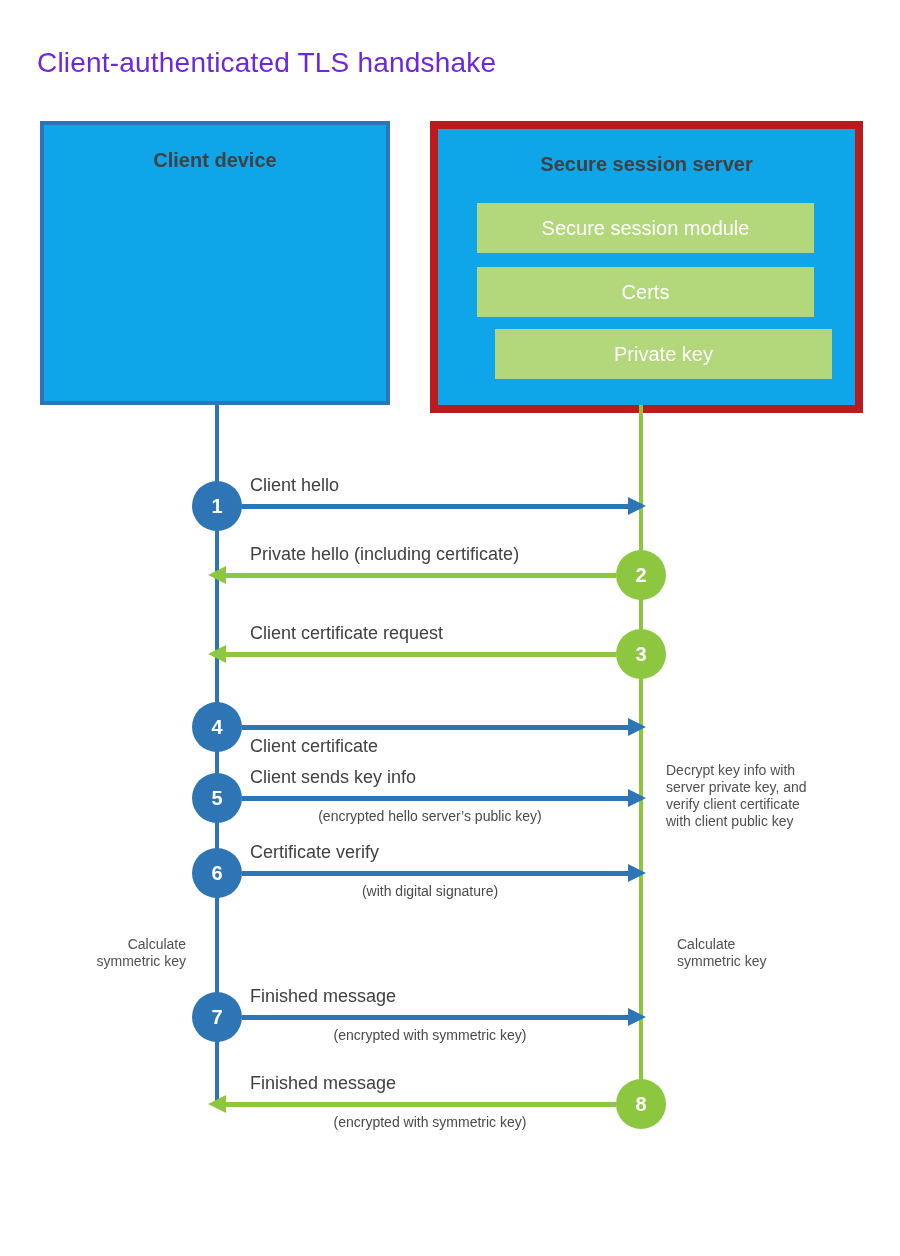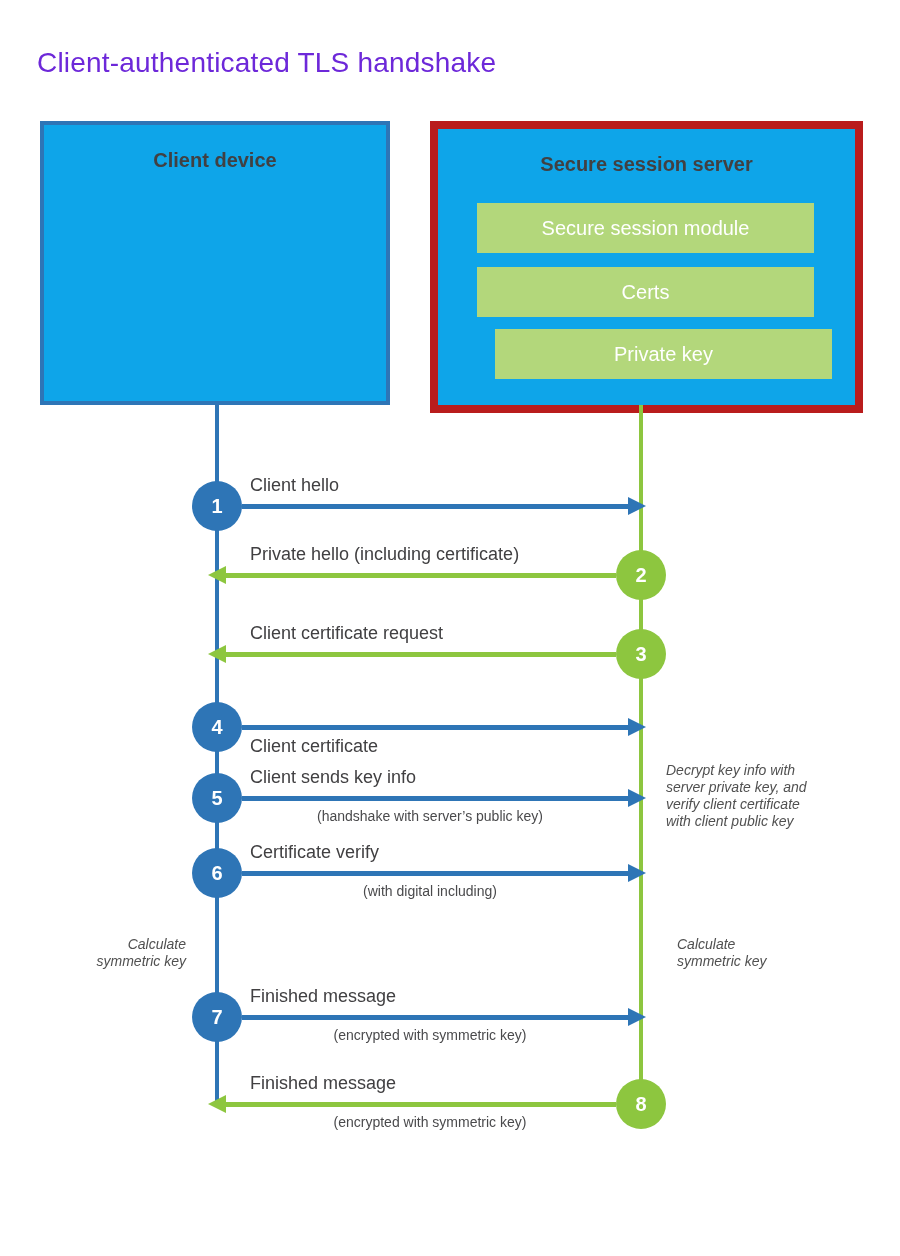--- a/index.html
+++ b/index.html
@@ -46,21 +46,21 @@
   .msg-label{
     position:absolute;left:250px;width:360px;height:26px;line-height:26px;
     text-align:left;font-size:18px;color:#414042;
   }
   .msg-sublabel{
     position:absolute;left:250px;width:360px;text-align:center;
     font-size:14px;color:#4a4a4c;
   }
   
   .note{
-    position:absolute;font-size:14px;line-height:17px;color:#505050;white-space:pre-line;font-style:italic;
+    position:absolute;font-size:14px;line-height:17px;color:#505050;white-space:pre-line;
   }
   .note-decrypt{left:666px;top:762px;width:180px;text-align:left;}
   .note-calc-left{left:60px;top:936px;width:126px;text-align:right;}
   .note-calc-right{left:677px;top:936px;width:130px;text-align:left;}
 </style>
 </head>
 <body>
 
 <div class="canvas">
 
@@ -94,26 +94,26 @@
       <div class="step-circle" style="left: 616px; top: 629px; background: rgb(141, 198, 63);">3</div>
       <div class="msg-label" style="top: 620px;">Client certificate request</div>
       <div class="arrow-line" style="left: 242px; width: 388px; top: 725px; background: rgb(46, 117, 182);"></div>
       <div class="arrow-head" style="left: 628px; top: 718px; border-left: 18px solid rgb(46, 117, 182);"></div>
       <div class="step-circle" style="left: 192px; top: 702px; background: rgb(46, 117, 182);">4</div>
       <div class="msg-label" style="top: 693px; margin-top: 40px;">Client certificate</div>
       <div class="arrow-line" style="left: 242px; width: 388px; top: 796px; background: rgb(46, 117, 182);"></div>
       <div class="arrow-head" style="left: 628px; top: 789px; border-left: 18px solid rgb(46, 117, 182);"></div>
       <div class="step-circle" style="left: 192px; top: 773px; background: rgb(46, 117, 182);">5</div>
       <div class="msg-label" style="top: 764px;">Client sends key info</div>
-      <div class="msg-sublabel" style="top: 808px;">(handshake with server’s public key)</div>
+      <div class="msg-sublabel" style="top: 808px;">(encrypted hello server’s public key)</div>
       <div class="arrow-line" style="left: 242px; width: 388px; top: 871px; background: rgb(46, 117, 182);"></div>
       <div class="arrow-head" style="left: 628px; top: 864px; border-left: 18px solid rgb(46, 117, 182);"></div>
       <div class="step-circle" style="left: 192px; top: 848px; background: rgb(46, 117, 182);">6</div>
       <div class="msg-label" style="top: 839px;">Certificate verify</div>
-      <div class="msg-sublabel" style="top: 883px;">(with digital including)</div>
+      <div class="msg-sublabel" style="top: 883px;">(with digital signature)</div>
       <div class="arrow-line" style="left: 242px; width: 388px; top: 1015px; background: rgb(46, 117, 182);"></div>
       <div class="arrow-head" style="left: 628px; top: 1008px; border-left: 18px solid rgb(46, 117, 182);"></div>
       <div class="step-circle" style="left: 192px; top: 992px; background: rgb(46, 117, 182);">7</div>
       <div class="msg-label" style="top: 983px;">Finished message</div>
       <div class="msg-sublabel" style="top: 1027px;">(encrypted with symmetric key)</div>
       <div class="arrow-line" style="left: 226px; width: 390px; top: 1102px; background: rgb(141, 198, 63);"></div>
       <div class="arrow-head" style="left: 208px; top: 1095px; border-right: 18px solid rgb(141, 198, 63);"></div>
       <div class="step-circle" style="left: 616px; top: 1079px; background: rgb(141, 198, 63);">8</div>
       <div class="msg-label" style="top: 1070px;">Finished message</div>
       <div class="msg-sublabel" style="top: 1114px;">(encrypted with symmetric key)</div>

